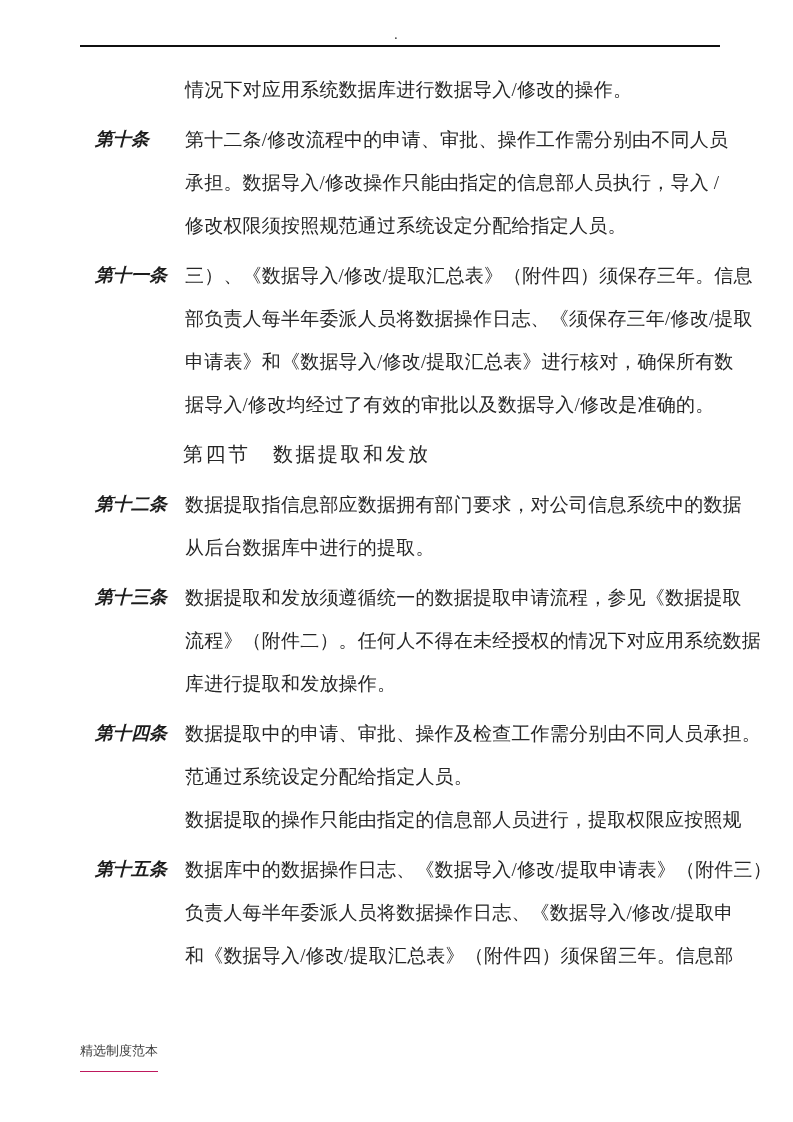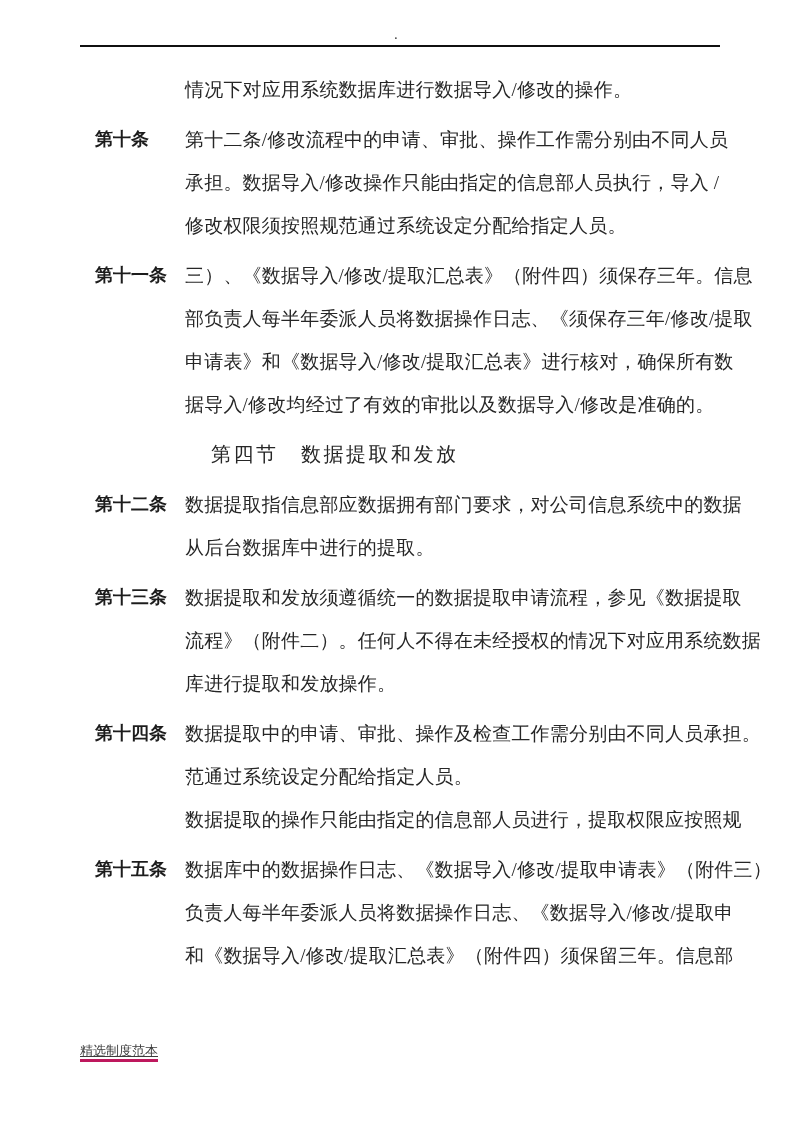--- a/index.html
+++ b/index.html
@@ -34,37 +34,37 @@
     letter-spacing:0.2px;
   }
   .article-label {
     position:absolute; left:0; top:0;
     line-height:43px;
     font-family:"Liberation Sans","DejaVu Sans",sans-serif;
     font-weight:700;
     font-size:18px;
     color:#1c1c1c;
     white-space:nowrap;
+    font-style:italic;
   }
   .section-heading {
-    margin-left:116px;
+    margin-left:88px;
     margin-bottom:7px;
     font-size:20px;
     line-height:43px;
     letter-spacing:2.5px;
     white-space:nowrap;
   }
   .page-footer {
     position:absolute; left:80px; top:1042px;
     font-size:13px; color:#3c3c3c;
   }
   .page-footer .underline {
-    border-bottom:3px solid #be185d;
-    padding-bottom:1px;
-    text-decoration:underline;
+    border-bottom:1px solid #be185d;
+    padding-bottom:13px;
   }
 </style>
 </head>
 <body>
 
 <div class="page">
   <span class="header-dot">.</span>
   <div class="top-rule"></div>
 
   <div class="doc-body">

